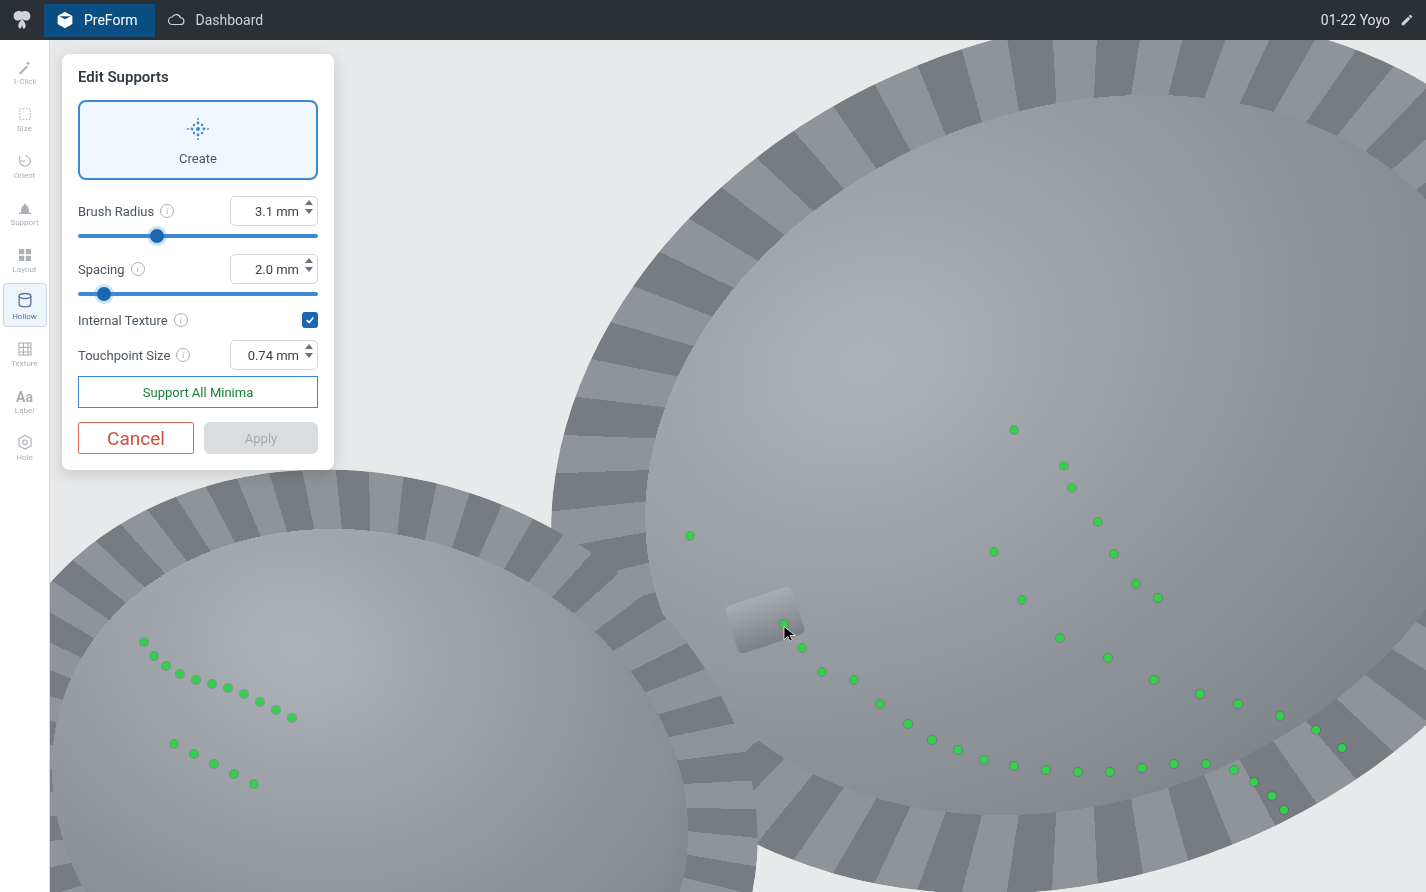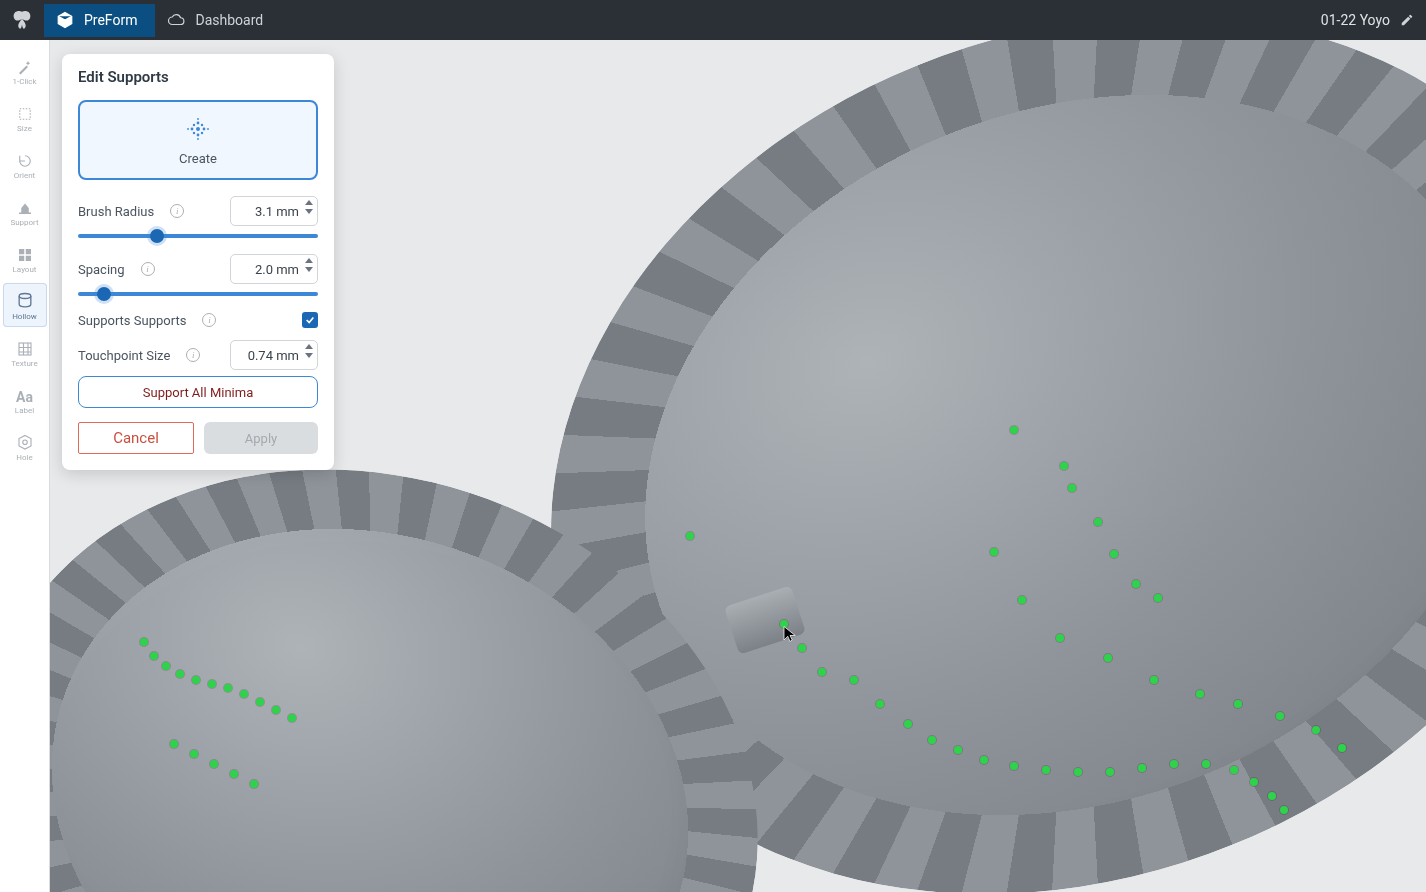--- a/index.html
+++ b/index.html
@@ -27,43 +27,43 @@
 
   
   .panel { position: absolute; left: 62px; top: 54px; width: 272px; background: #fff; border-radius: 8px; box-shadow: 0 4px 16px rgba(0,0,0,0.15); padding: 14px 16px 16px; }
   .panel-title { font-size: 15px; font-weight: 600; color: #2f3a45; margin-bottom: 14px; }
   .mode-row { display: flex; gap: 10px; margin-bottom: 16px; }
   .mode-btn { flex: 1; height: 80px; border: 1px solid #d0d5da; border-radius: 8px; background: #fff; display: flex; flex-direction: column; align-items: center; justify-content: center; gap: 8px; cursor: pointer; font-size: 13px; color: #4a5560; }
   .mode-btn.selected { border: 2px solid #3c88d6; background: #f1f7fe; }
   .mode-icon { width: 28px; height: 28px; display: flex; align-items: center; justify-content: center; }
 
   .field-row { display: flex; align-items: center; justify-content: space-between; margin-bottom: 8px; }
-  .field-label { font-size: 13px; color: #4a5560; display: flex; align-items: center; gap: 16px; }
+  .field-label { font-size: 13px; color: #4a5560; display: flex; align-items: center; gap: 6px; }
   .info-icon { width: 14px; height: 14px; border: 1px solid #aab0b6; border-radius: 50%; display: inline-flex; align-items: center; justify-content: center; font-size: 9px; color: #aab0b6; font-style: italic; font-family: serif; cursor: pointer; }
   .spin-input { width: 88px; height: 30px; border: 1px solid #d0d5da; border-radius: 5px; display: flex; align-items: center; padding: 0 18px 0 8px; position: relative; font-size: 13px; color: #3a434d; justify-content: flex-end; }
   .spin-input::after { content: ""; position: absolute; right: 6px; top: 5px; width: 8px; height: 20px; background:
       linear-gradient(#888,#888) no-repeat center 4px / 6px 1px,
       linear-gradient(#888,#888) no-repeat center 15px / 6px 1px; opacity: 0; }
   .spin-arrows { position: absolute; right: 4px; top: 3px; display: flex; flex-direction: column; gap: 4px; }
   .spin-arrows span { width: 0; height: 0; border-left: 4px solid transparent; border-right: 4px solid transparent; cursor: pointer; }
   .spin-arrows span:first-child { border-bottom: 5px solid #6b7380; }
   .spin-arrows span:last-child { border-top: 5px solid #6b7380; }
 
   .slider-wrap { margin-bottom: 16px; }
   .slider { position: relative; height: 4px; background: #3c88d6; border-radius: 2px; }
   .slider .thumb { position: absolute; top: 50%; transform: translate(-50%,-50%); width: 14px; height: 14px; background: #1b67b3; border-radius: 50%; box-shadow: 0 0 0 3px rgba(60,136,214,0.25); cursor: pointer; }
 
   .check-row { display: flex; align-items: center; justify-content: space-between; margin: 8px 0 12px; }
   .checkbox { width: 16px; height: 16px; border-radius: 3px; background: #1b67b3; display: flex; align-items: center; justify-content: center; cursor: pointer; }
   .checkbox svg { stroke: #fff; stroke-width: 2; fill: none; }
 
-  .wide-btn { width: 100%; height: 32px; border: 1px solid #3c88d6; border-radius: 8px; background: #fff; color: #7f1d1d; font-size: 13px; display: flex; align-items: center; justify-content: center; cursor: pointer; margin-top: 6px; margin-bottom: 14px; }
+  .wide-btn { width: 100%; height: 32px; border: 1px solid #3c88d6; border-radius: 0; background: #fff; color: #15803d; font-size: 13px; display: flex; align-items: center; justify-content: center; cursor: pointer; margin-top: 6px; margin-bottom: 14px; }
 
   .action-row { display: flex; gap: 10px; }
-  .btn-cancel { flex: 1; height: 32px; border: 1px solid #e06a5a; border-radius: 2px; background: #fff; color: #c94f3f; font-size: 15px; cursor: pointer; }
+  .btn-cancel { flex: 1; height: 32px; border: 1px solid #e06a5a; border-radius: 2px; background: #fff; color: #c94f3f; font-size: 19px; cursor: pointer; }
   .btn-apply { flex: 1; height: 32px; border: none; border-radius: 6px; background: #dadde0; color: #a3a9af; font-size: 13px; cursor: not-allowed; }
 
   
   .viewport { position: absolute; left: 50px; top: 40px; right: 0; bottom: 0; overflow: hidden; background: #e8e9eb; }
   .gear { position: absolute; border-radius: 50%; background: radial-gradient(circle at 35% 30%, #aeb3b8 0%, #8e949a 45%, #6f757b 100%); box-shadow: inset -20px -20px 60px rgba(0,0,0,0.25), inset 20px 20px 60px rgba(255,255,255,0.15); }
   .gear .teeth { position: absolute; inset: -14px; border-radius: 50%; background: repeating-conic-gradient(#767c82 0deg 5deg, #8e949a 5deg 10deg); -webkit-mask: radial-gradient(circle, transparent 58%, #000 58%); mask: radial-gradient(circle, transparent 58%, #000 58%); }
   .gear-big { width: 1050px; height: 1050px; left: 500px; top: -110px; transform: rotate(-22deg) scaleY(0.78); }
   .gear-small { width: 760px; height: 760px; left: -60px; top: 380px; transform: rotate(18deg) scaleY(0.82); }
   .connector { position: absolute; left: 680px; top: 555px; width: 70px; height: 50px; background: linear-gradient(#a9aeb3,#7b8186); transform: rotate(-18deg); border-radius: 6px; }
   .dot { position: absolute; width: 8px; height: 8px; background: #2fd24a; border-radius: 50%; box-shadow: 0 0 0 1px rgba(0,0,0,0.15); }
@@ -310,21 +310,21 @@
     </div>
   </div>
   <div class="slider-wrap">
     <div class="slider">
       <div class="thumb" style="left:11%"></div>
     </div>
   </div>
 
   <div class="check-row">
     <div class="field-label">
-      <span>Supports Supports</span>
+      <span>Internal Texture</span>
       <span class="info-icon">i</span>
     </div>
     <div class="checkbox">
       <svg width="10" height="10" viewBox="0 0 12 12">
           <path d="M2 6 L5 9 L10 3"></path>
         </svg>
     </div>
   </div>
 
   <div class="field-row" style="margin-bottom:4px">

